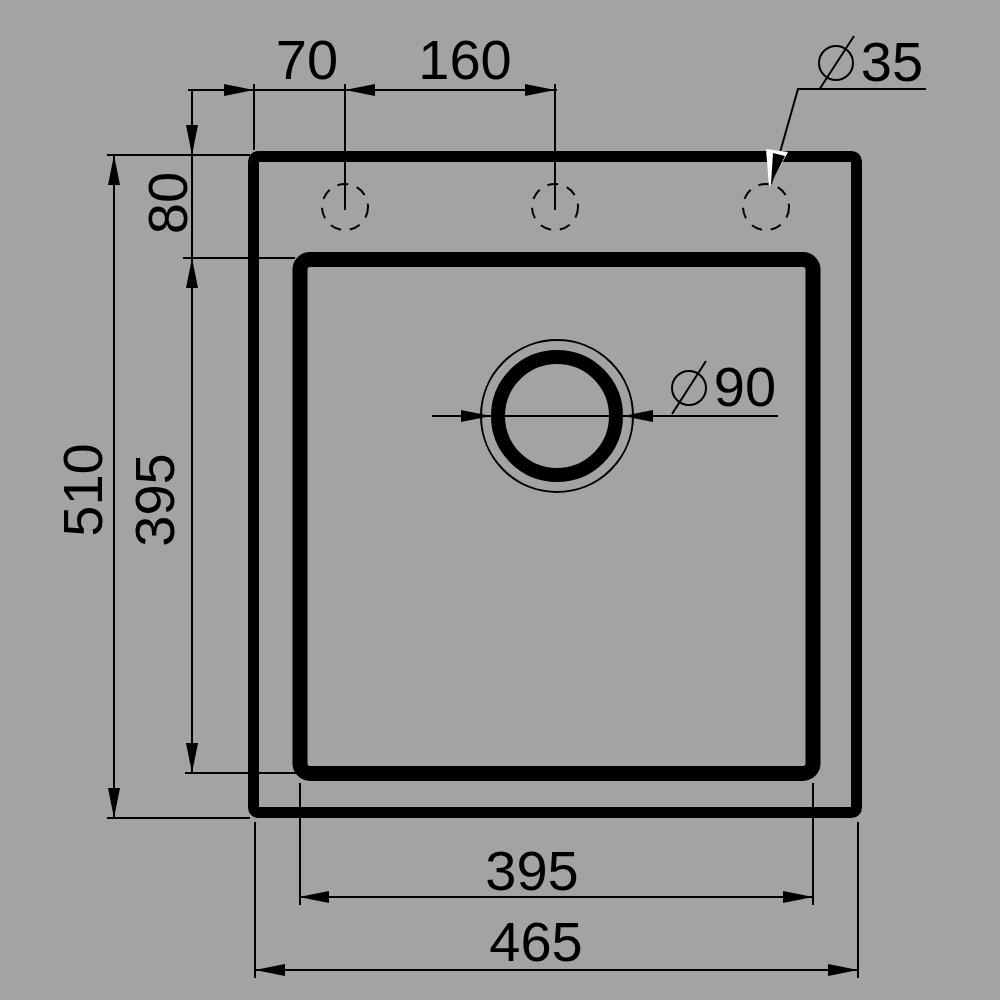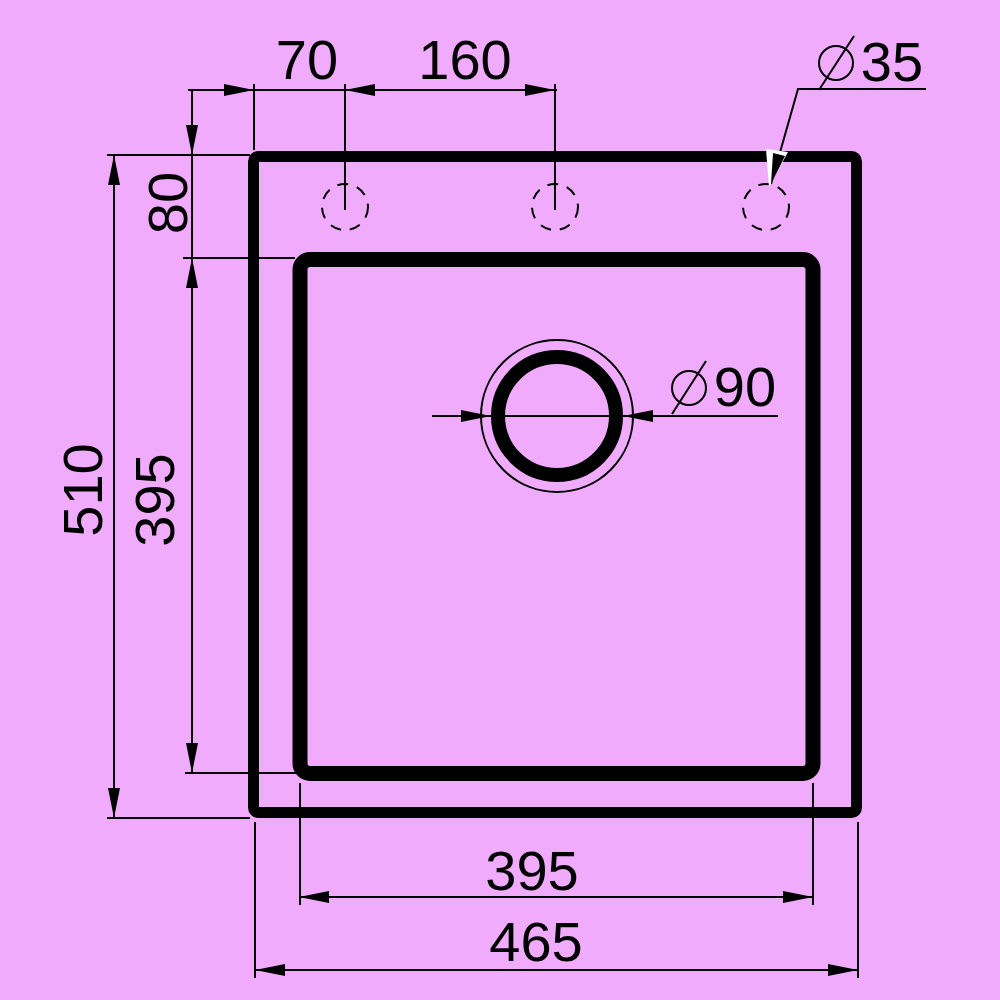--- a/index.html
+++ b/index.html
@@ -1,16 +1,16 @@
 <!DOCTYPE html>
 <html><head>
 <meta charset="utf-8">
 <style>
   html,body{margin:0;padding:0;background:#ffffff;}
-  .stage{width:1000px;height:1000px;position:relative;background:#f0abfc;overflow:hidden;}
+  .stage{width:1000px;height:1000px;position:relative;background:#a3a3a3;overflow:hidden;}
   svg{display:block;}
   text{font-family:"Liberation Sans","DejaVu Sans",sans-serif;font-size:56px;fill:#000;}
   .thin{stroke:#000;stroke-width:2;fill:none;}
   .thick{stroke:#000;fill:none;}
   .arrow{fill:#000;stroke:none;}
 </style>
 </head>
 <body>
 
 <div class="stage">

